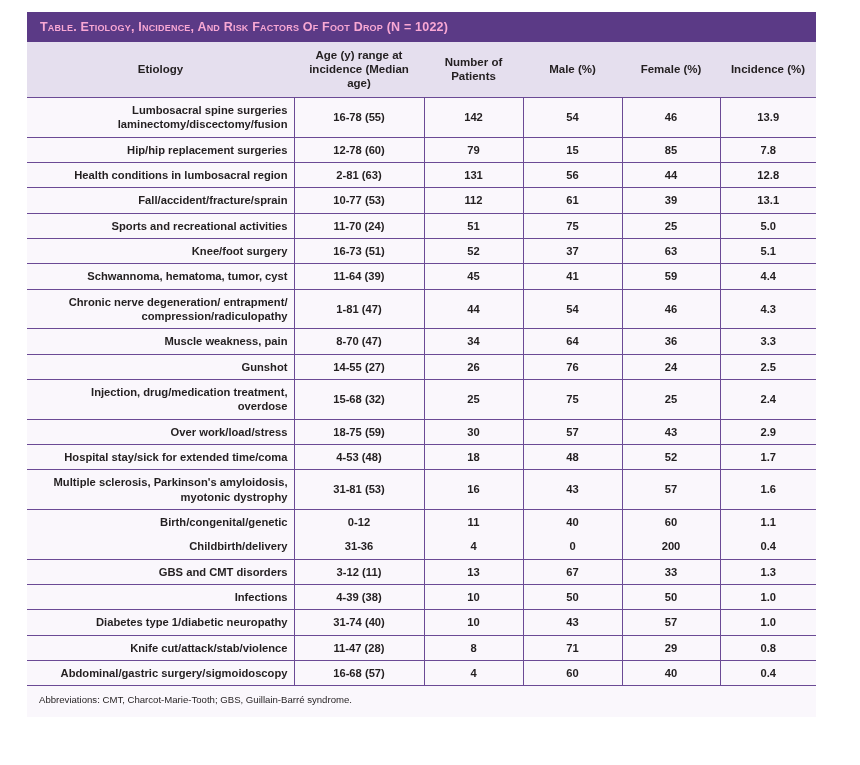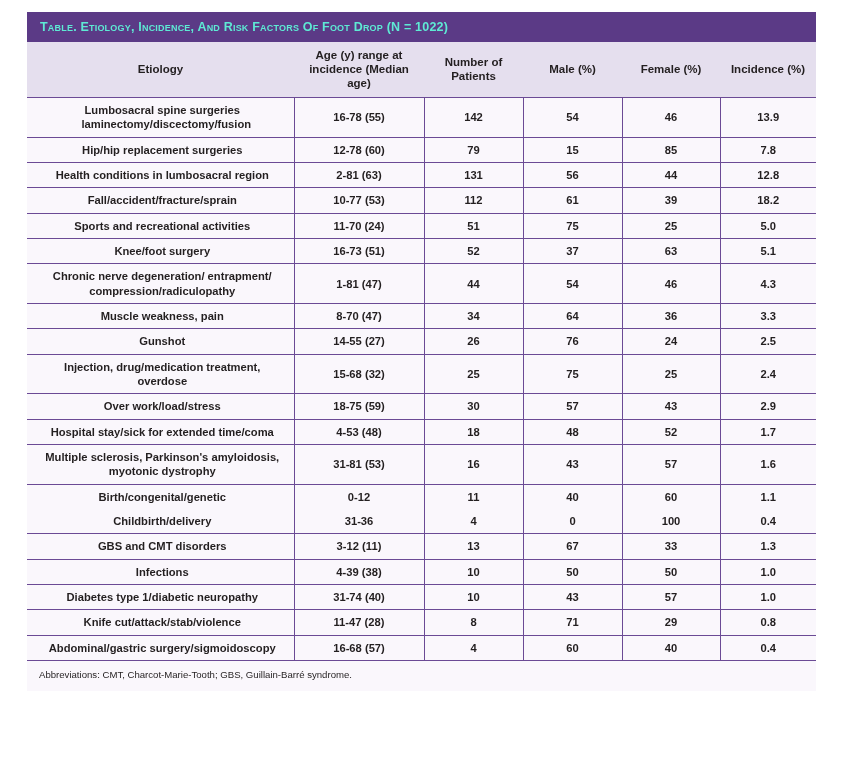--- a/index.html
+++ b/index.html
@@ -15,21 +15,21 @@
   }
   #table-wrap {
     position: absolute;
     left: 27px;
     top: 12px;
     width: 789px;
   }
   
   .caption-bar {
     background: #5B3A86;
-    color: #5eead4;
+    color: #f9a8d4;
     height: 30px;
     display: flex;
     align-items: center;
     padding: 0 0 0 13px;
     box-sizing: border-box;
   }
   .caption-text {
     font-size: 12.5px;
     font-weight: bold;
     font-variant: small-caps;
@@ -68,21 +68,21 @@
     color: #231f20;
     font-weight: bold;
     border-bottom: 1.1px solid #6B4A95;
     border-right: 1.1px solid #6B4A95;
     padding: 5px 6px 5px 6px;
     vertical-align: middle;
     line-height: 1.28;
     background: #FAF7FC;
   }
   tbody td.etio {
-    text-align: center;
+    text-align: right;
     padding-left: 10px;
     border-right: 1.1px solid #6B4A95;
   }
   tbody td.num {
     text-align: center;
   }
   tbody td.last { border-right: none; }
   
   tbody tr.grouped > td { border-bottom: none; margin-top: 20px; }
 
@@ -151,37 +151,45 @@
           <td class="num">56</td>
           <td class="num">44</td>
           <td class="num last">12.8</td>
         </tr>
         <tr>
           <td class="etio"><span>Fall/accident/fracture/sprain</span></td>
           <td class="num">10-77 (53)</td>
           <td class="num">112</td>
           <td class="num">61</td>
           <td class="num">39</td>
-          <td class="num last">18.2</td>
+          <td class="num last">13.1</td>
         </tr>
         <tr>
           <td class="etio"><span>Sports and recreational activities</span></td>
           <td class="num">11-70 (24)</td>
           <td class="num">51</td>
           <td class="num">75</td>
           <td class="num">25</td>
           <td class="num last">5.0</td>
         </tr>
         <tr>
           <td class="etio"><span>Knee/foot surgery</span></td>
           <td class="num">16-73 (51)</td>
           <td class="num">52</td>
           <td class="num">37</td>
           <td class="num">63</td>
           <td class="num last">5.1</td>
+        </tr>
+        <tr>
+          <td class="etio"><span>Schwannoma, hematoma, tumor, cyst</span></td>
+          <td class="num">11-64 (39)</td>
+          <td class="num">45</td>
+          <td class="num">41</td>
+          <td class="num">59</td>
+          <td class="num last">4.4</td>
         </tr>
         <tr>
           <td class="etio"><span>Chronic nerve degeneration/ entrapment/</span><br><span>compression/radiculopathy</span></td>
           <td class="num">1-81 (47)</td>
           <td class="num">44</td>
           <td class="num">54</td>
           <td class="num">46</td>
           <td class="num last">4.3</td>
         </tr>
         <tr>
@@ -238,21 +246,21 @@
           <td class="num">11</td>
           <td class="num">40</td>
           <td class="num">60</td>
           <td class="num last">1.1</td>
         </tr>
         <tr>
           <td class="etio"><span>Childbirth/delivery</span></td>
           <td class="num">31-36</td>
           <td class="num">4</td>
           <td class="num">0</td>
-          <td class="num">100</td>
+          <td class="num">200</td>
           <td class="num last">0.4</td>
         </tr>
         <tr>
           <td class="etio"><span>GBS and CMT disorders</span></td>
           <td class="num">3-12 (11)</td>
           <td class="num">13</td>
           <td class="num">67</td>
           <td class="num">33</td>
           <td class="num last">1.3</td>
         </tr>

